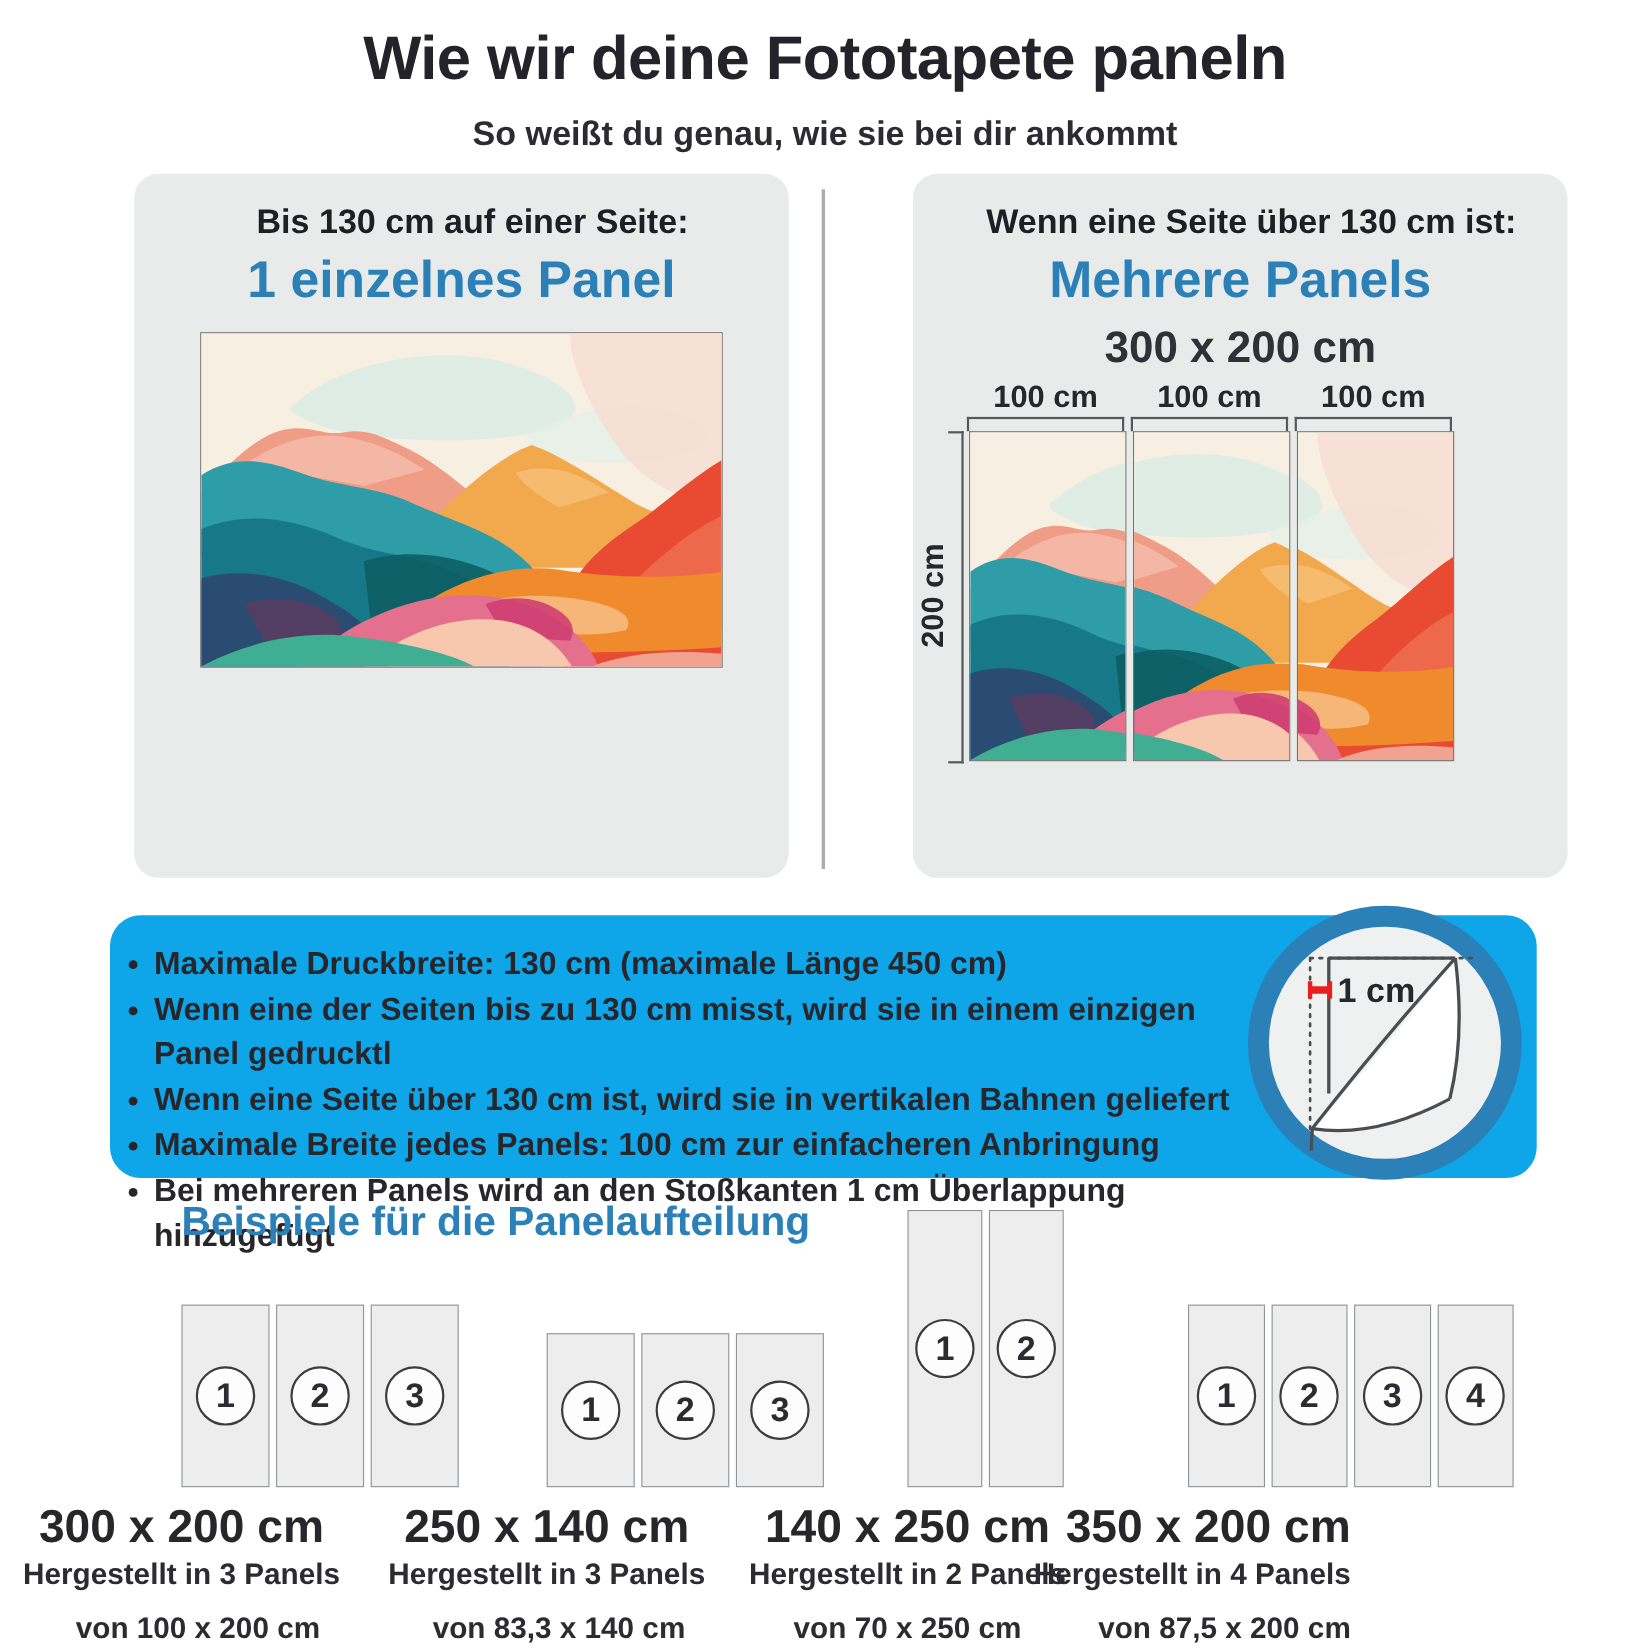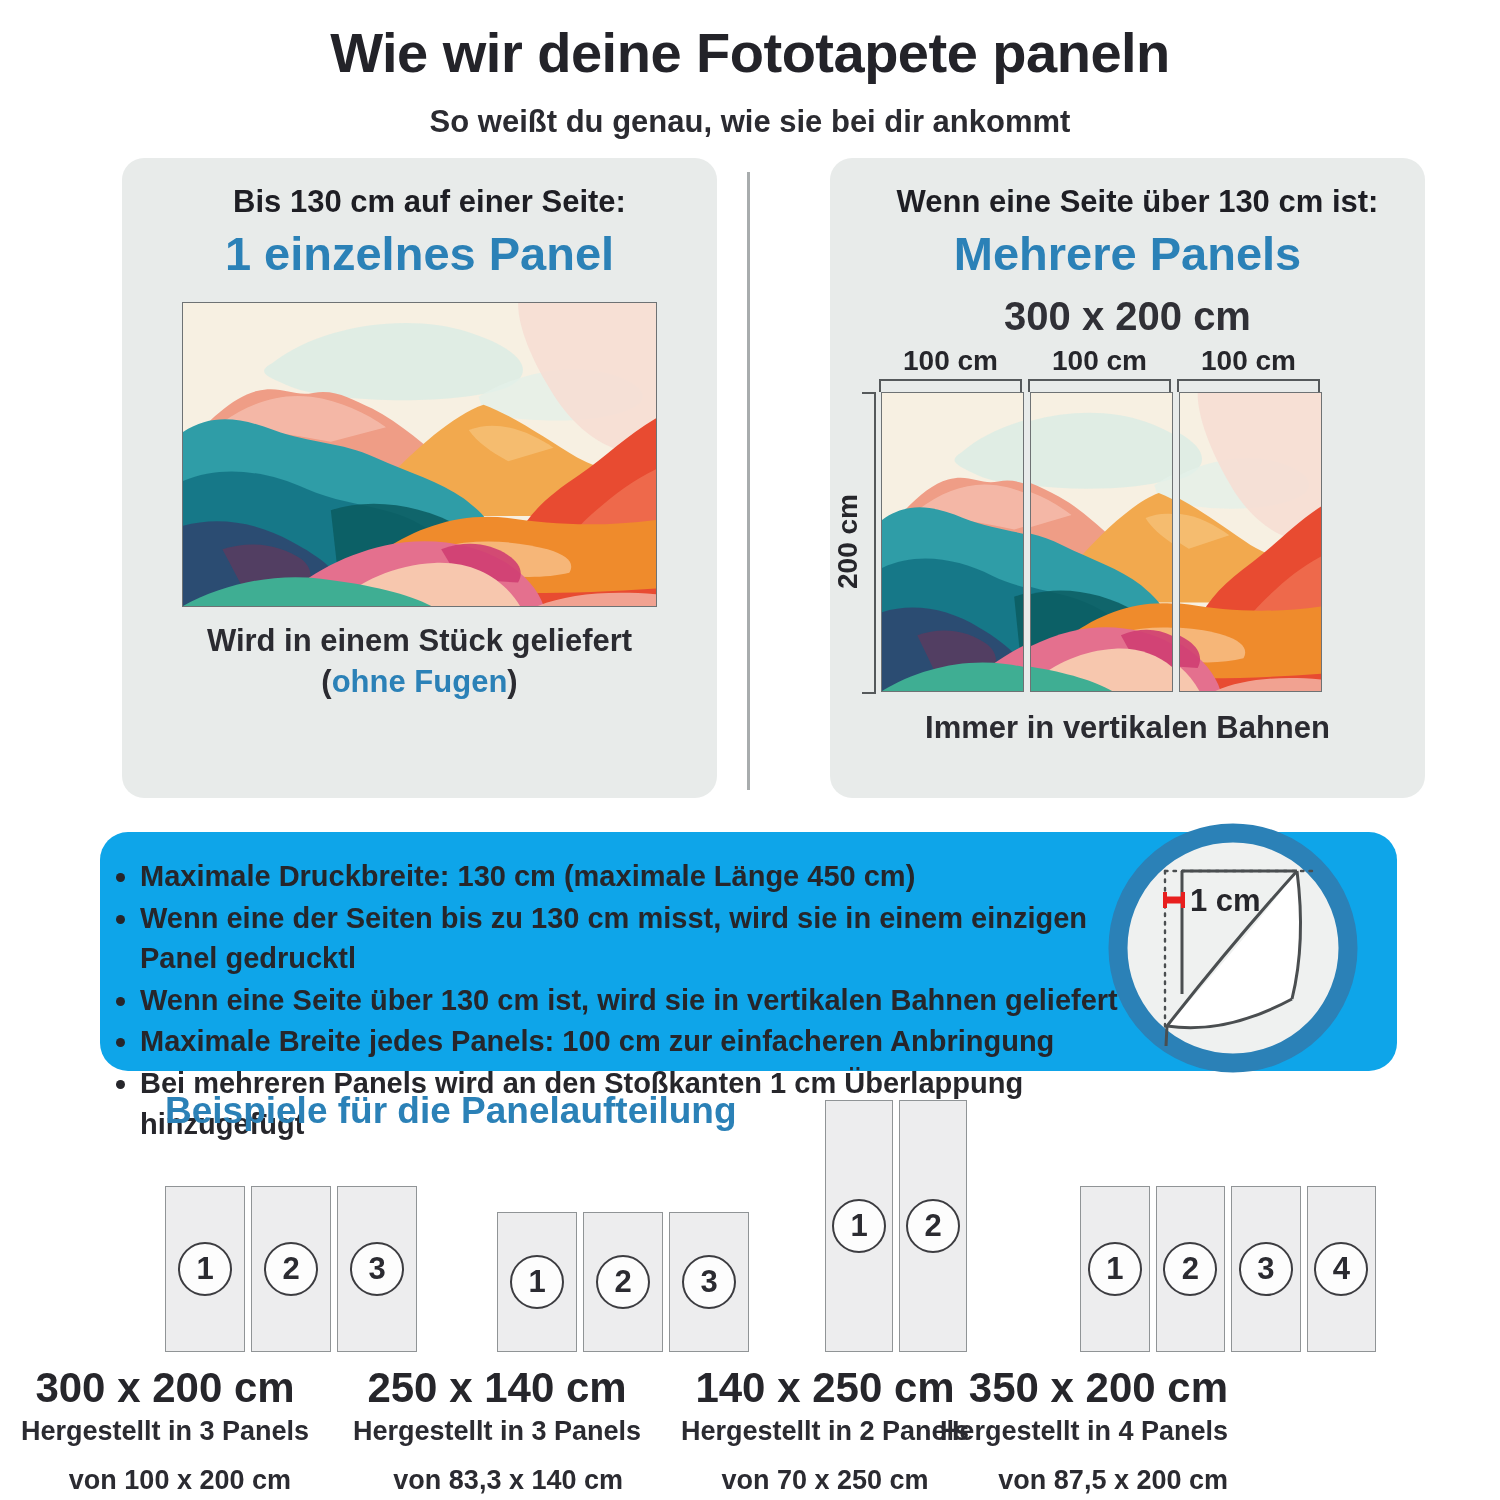--- a/index.html
+++ b/index.html
@@ -39,21 +39,21 @@
   .vlabel{writing-mode:vertical-rl;transform:rotate(180deg);font-size:28px;font-weight:600;color:#26262b;white-space:nowrap;}
   .vbracket{width:12px;height:298px;border-right:2px solid #55595b;border-top:2px solid #55595b;border-bottom:2px solid #55595b;margin-right:5px;}
   .split-panels{display:flex;gap:6px;}
   .split-panel{width:141px;height:298px;border:1px solid #6e7274;overflow:hidden;background:#f7f0e2;}
   .split-panel svg{display:block;width:100%;height:100%;}
 
   
   .notes{position:absolute;left:100px;top:832px;width:1297px;height:239px;background:#0ea5e9;border-radius:28px;}
   .notes ul{margin:24px 0 0 14px;padding-left:26px;width:1020px;}
   .notes li{font-size:29px;font-weight:600;color:#26262b;line-height:1.40;margin:1px 0;}
-  .badge{position:absolute;left:1107px;top:822px;width:252px;height:252px;}
+  .badge{position:absolute;left:1133px;top:822px;width:252px;height:252px;}
 
   
   .ex-heading{position:absolute;left:165px;top:1090px;font-size:37px;font-weight:800;color:#2b81b7;}
   .group{position:absolute;text-align:center;}
   .panels{display:flex;gap:6px;justify-content:center;}
   .panel{position:relative;background:#ededee;border:1px solid #909496;}
   .numcircle{position:absolute;left:50%;top:50%;transform:translate(-50%,-50%);
              width:50px;height:50px;border:2px solid #3c3c40;border-radius:50%;background:#fdfdfd;
              display:flex;align-items:center;justify-content:center;
              font-size:31px;font-weight:800;color:#2b2b31;}
@@ -108,24 +108,20 @@
   <div class="subtitle">So weißt du genau, wie sie bei dir ankommt</div>
 
   <div class="card card-left">
     <h3>Bis 130 cm auf einer Seite:</h3>
     <div class="highlight">1 einzelnes Panel</div>
     <div class="single-art">
       <svg viewBox="0 0 480 310" preserveAspectRatio="none">
           <use href="#artg"></use>
         </svg>
     </div>
-    <div class="caption">
-      <span>Wird in einem Stück geliefert</span><br>
-      <span>(</span><span class="blue">ohne Fugen</span><span>)</span>
-    </div>
   </div>
 
   <div class="divider"></div>
 
   <div class="card card-right">
     <h3>Wenn eine Seite über 130 cm ist:</h3>
     <div class="highlight">Mehrere Panels</div>
     <div class="size">300 x 200 cm</div>
 
     <div class="dim-row">
@@ -161,21 +157,21 @@
         </div>
         <div class="split-panel">
           <svg viewBox="320 0 160 310" preserveAspectRatio="none">
               <use href="#artg"></use>
             </svg>
         </div>
       </div>
     </div>
 
     <div class="caption">
-      <span>Immer in vertikalen Bahnen</span><br>
+      <br>
     </div>
   </div>
 
   <div class="notes">
     <ul>
       <li>Maximale Druckbreite: 130 cm (maximale Länge 450 cm)</li>
       <li>Wenn eine der Seiten bis zu 130 cm misst, wird sie in einem einzigen Panel gedrucktl</li>
       <li>Wenn eine Seite über 130 cm ist, wird sie in vertikalen Bahnen geliefert</li>
       <li>Maximale Breite jedes Panels: 100 cm zur einfacheren Anbringung</li>
       <li>Bei mehreren Panels wird an den Stoßkanten 1 cm Überlappung hinzugefügt</li>

